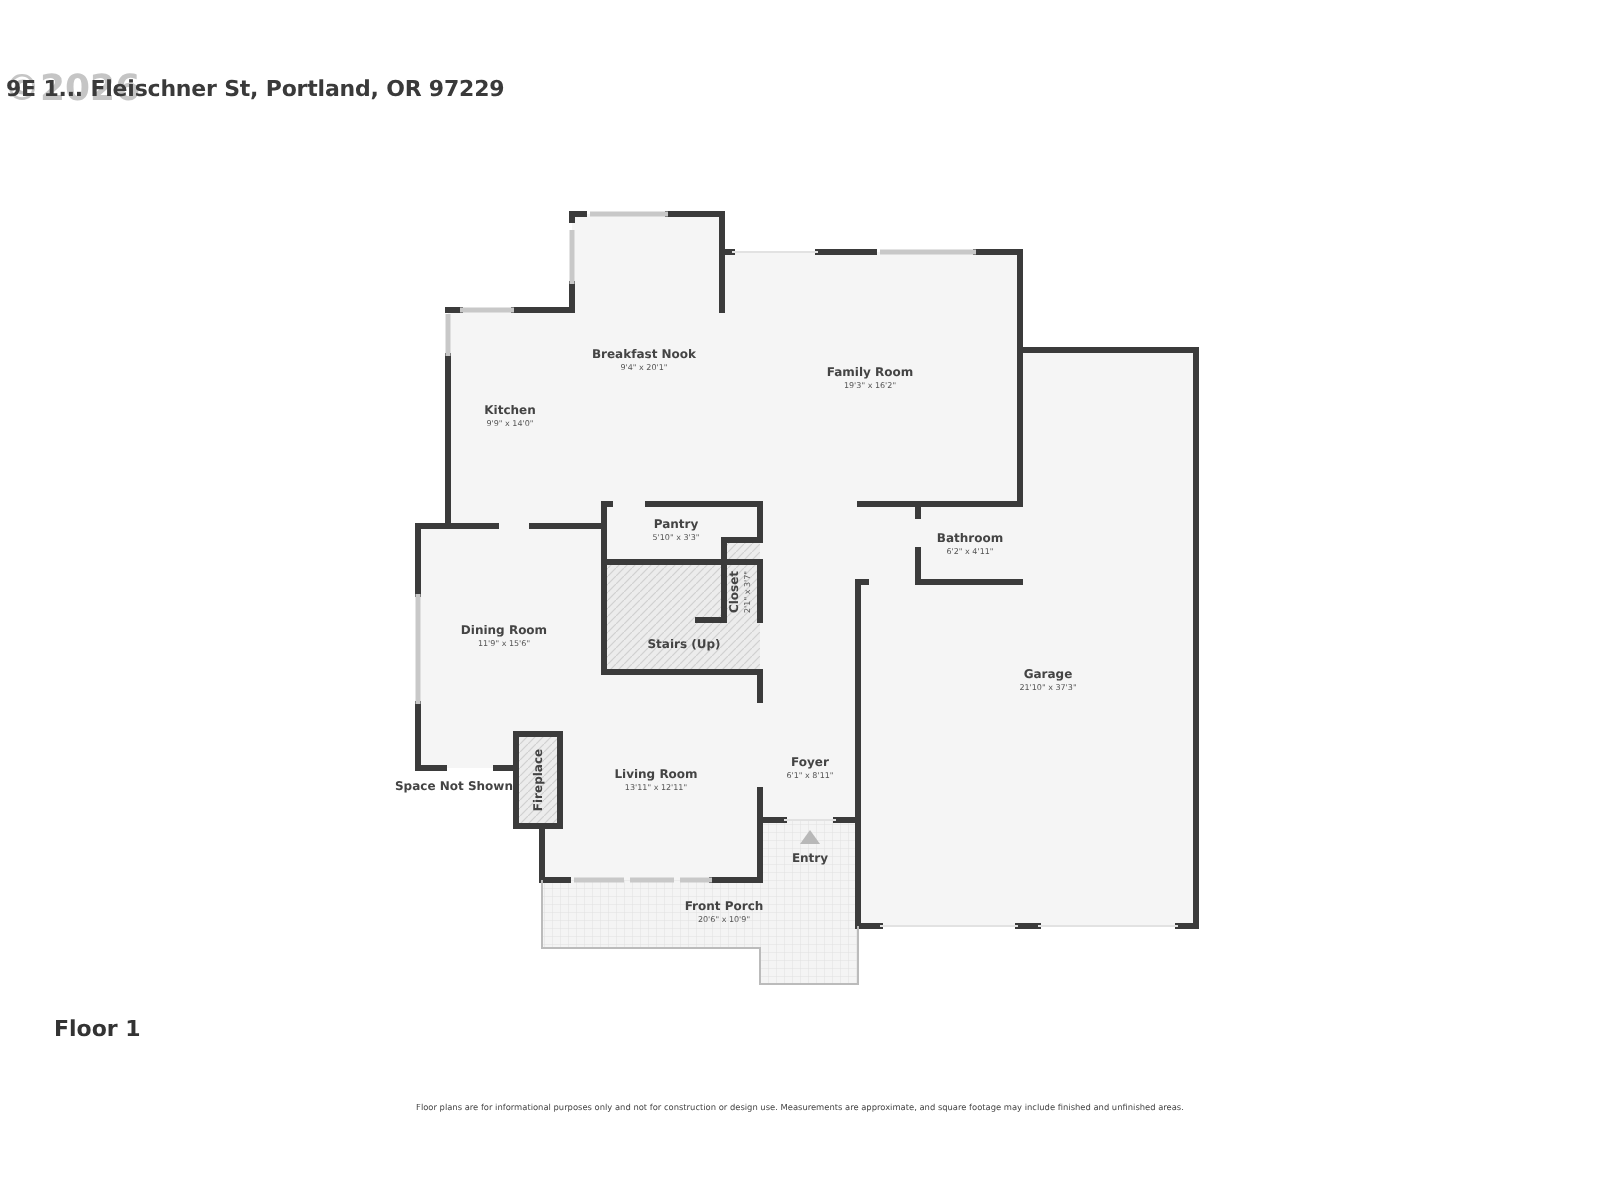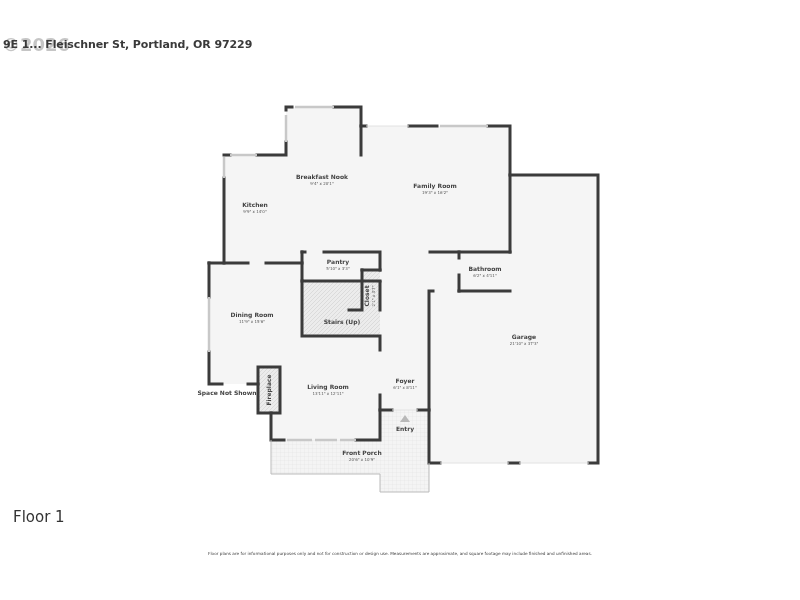--- a/index.html
+++ b/index.html
@@ -1,19 +1,19 @@
 <!DOCTYPE html>
 <html><head>
   <meta charset="utf-8">
   <style>
     html, body { margin: 0; padding: 0; background: #ffffff; }
     body { width: 800px; height: 600px; position: relative; overflow: hidden; font-family: "DejaVu Sans", sans-serif; }
     .address { position: absolute; left: 3px; top: 38px; font-size: 11px; font-weight: bold; color: #3a3a3a; letter-spacing: -0.1px; }
     .watermark { position: absolute; left: 2px; top: 34px; font-size: 18px; font-weight: bold; color: rgba(150,150,150,0.55); }
-    .floor-label { position: absolute; left: 13px; top: 508px; font-size: 15px; font-weight: normal; color: #333; }
+    .floor-label { position: absolute; left: 27px; top: 508px; font-size: 11px; font-weight: bold; color: #333; }
     .disclaimer { position: absolute; left: 0; width: 800px; top: 551px; text-align: center; font-size: 4.2px; color: #444; }
     svg.plan { position: absolute; left: 0; top: 0; }
     .room-name { font-family: "DejaVu Sans", sans-serif; font-size: 6px; fill: #444; text-anchor: middle; font-weight: bold; }
     .room-dim { font-family: "DejaVu Sans", sans-serif; font-size: 4px; fill: #555; text-anchor: middle; }
   </style>
 </head>
 <body>
 
 <div class="watermark">©2026</div>
 <div class="address">9E 1... Fleischner St, Portland, OR 97229</div>

